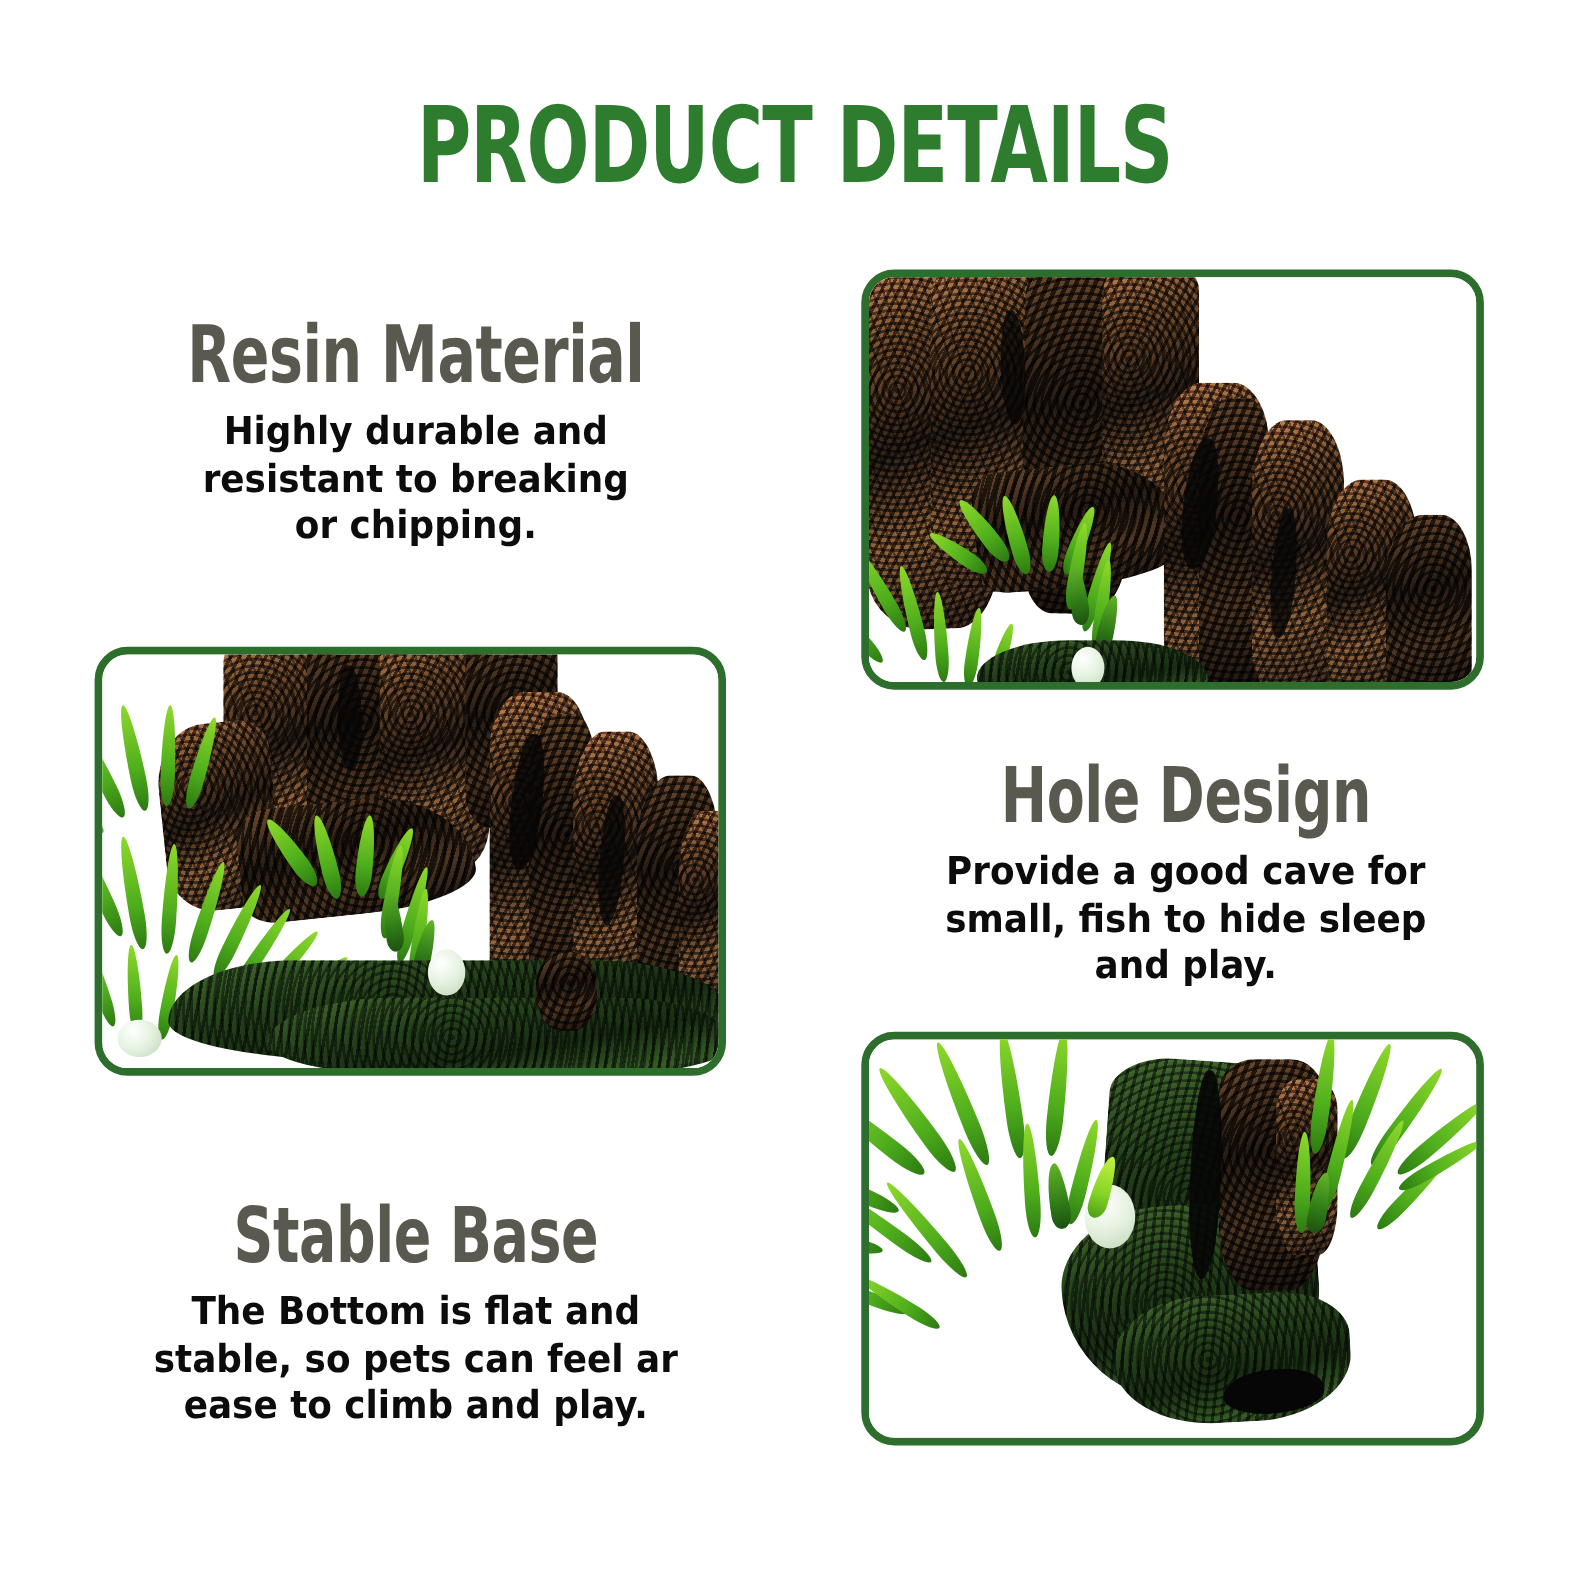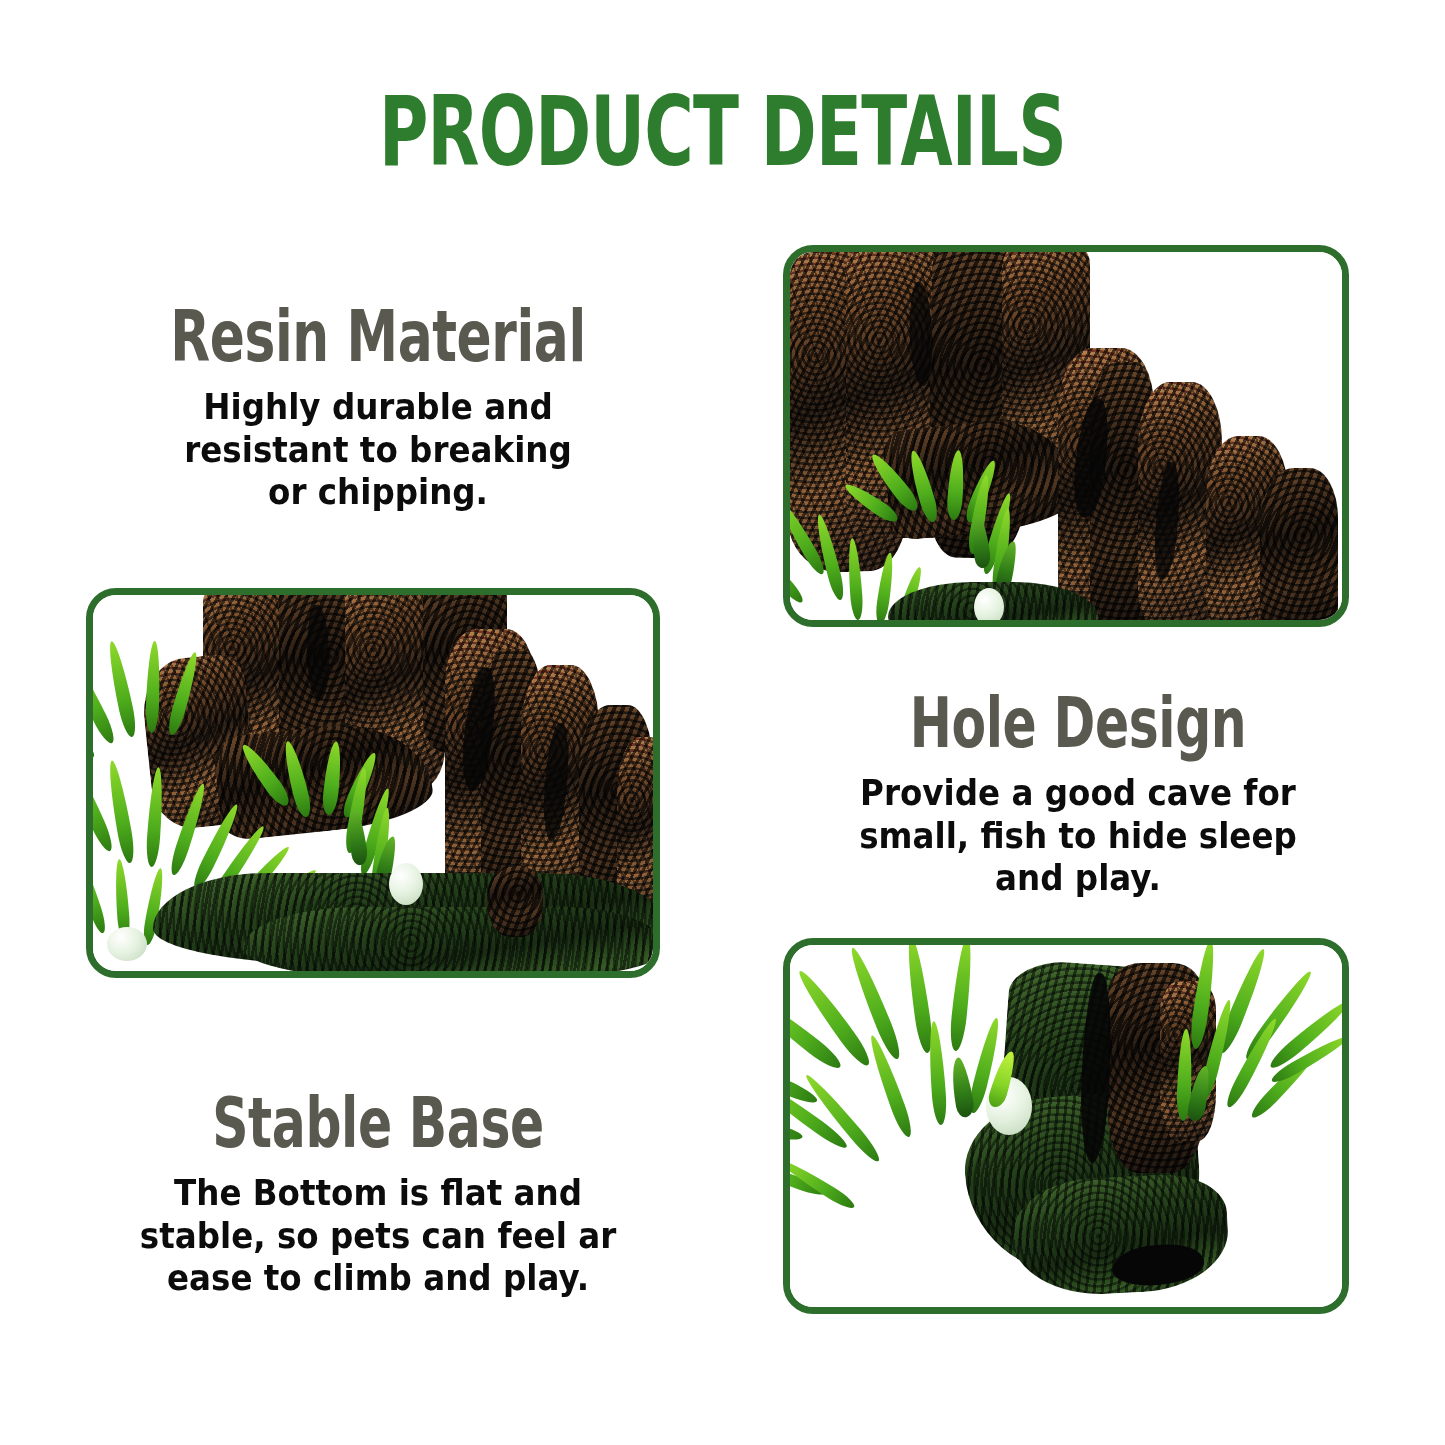--- a/index.html
+++ b/index.html
@@ -42,21 +42,21 @@
   .feature-body{
     font-family:"DejaVu Sans","Liberation Sans", sans-serif;
     font-weight:bold;
     color:#0c0c0c;
     font-size:35px;
     line-height:1.22;
     margin-top:14px;
     transform:scaleX(0.93);
   }
 
-  #block-resin  { left:100px; top:300px;  width:556px; }
+  #block-resin  { left:100px; top:286px;  width:556px; }
   #block-hole   { left:808px; top:688px;  width:540px; }
   #block-stable { left:100px; top:1088px; width:556px; }
 
   #block-resin .feature-heading  { font-size:72px; }
   #block-hole .feature-heading   { font-size:70px; }
   #block-stable .feature-heading { font-size:70px; }
 
   
   .photo-panel{
     position:absolute;

